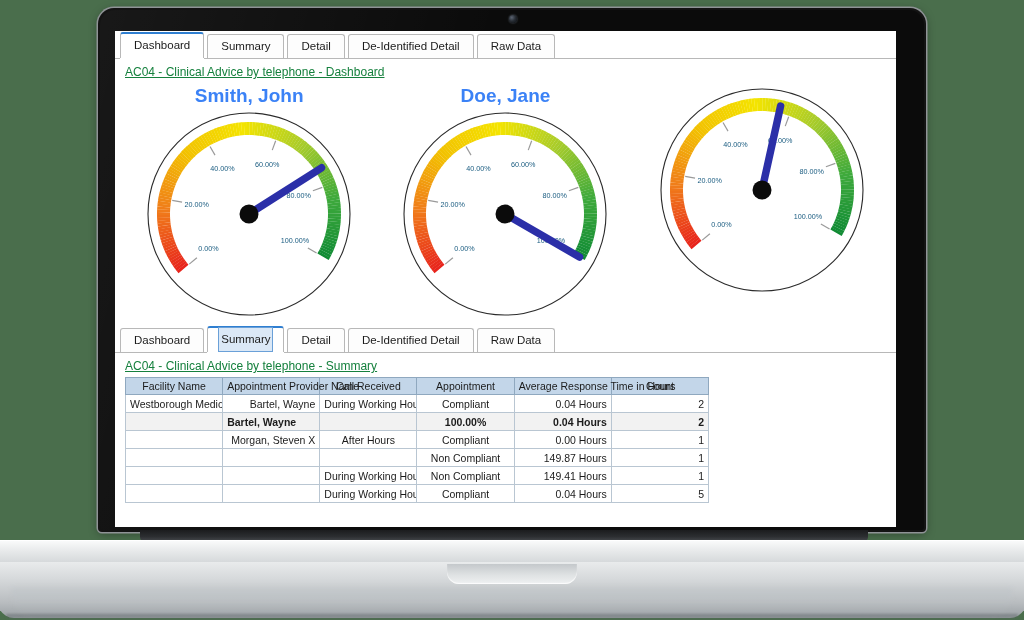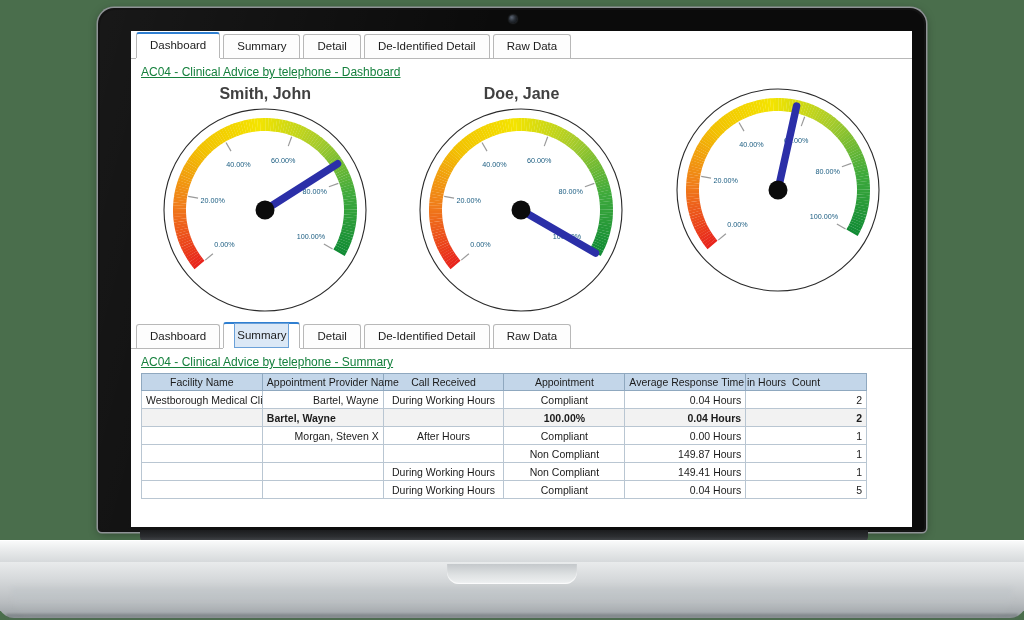--- a/index.html
+++ b/index.html
@@ -36,21 +36,21 @@
     left: 509px; top: 15px;
     width: 8px; height: 8px;
     border-radius: 50%;
     background: radial-gradient(circle at 35% 32%, #5b6472 0%, #272c33 48%, #0d1014 100%);
     box-shadow: 0 0 2px rgba(150,165,185,.55);
   }
 
   
   .screen {
     position: absolute;
-    left: 131px; top: 31px;
+    left: 115px; top: 31px;
     width: 781px; height: 496px;
     background: #ffffff;
     overflow: hidden;
   }
 
   
   .base {
     position: absolute;
     left: -8px; top: 530px;
     width: 1040px; height: 92px;
@@ -154,37 +154,37 @@
 
   
   .gauge-row {
     display: flex;
     justify-content: space-around;
     align-items: flex-start;
     padding: 2px 6px 0 6px;
   }
   .gauge-cell { width: 248px; text-align: center; }
   .gauge-name {
-    font-size: 16px;
+    font-size: 19px;
     font-weight: bold;
-    color: #404040;
+    color: #3b82f6;
     margin-bottom: 2px;
     white-space: nowrap;
   }
   .gauge-svg { display: block; margin: 0 auto; }
   .tick-label { font-size: 7.2px; fill: #1a5c80; font-family: "Liberation Sans", sans-serif; }
 
   
   .table-wrap { padding: 0 0 0 10px; }
   table.summary {
     border-collapse: collapse;
     font-size: 10.5px;
     color: #1b1b1b;
     table-layout: fixed;
-    width: 726px;
+    width: 584px;
   }
   table.summary th {
     background: #c3d6e9;
     border: 1px solid #8fa8bf;
     font-weight: normal;
     padding: 2px 4px;
     text-align: center;
     white-space: nowrap;
     font-size: 10.5px;
   }

